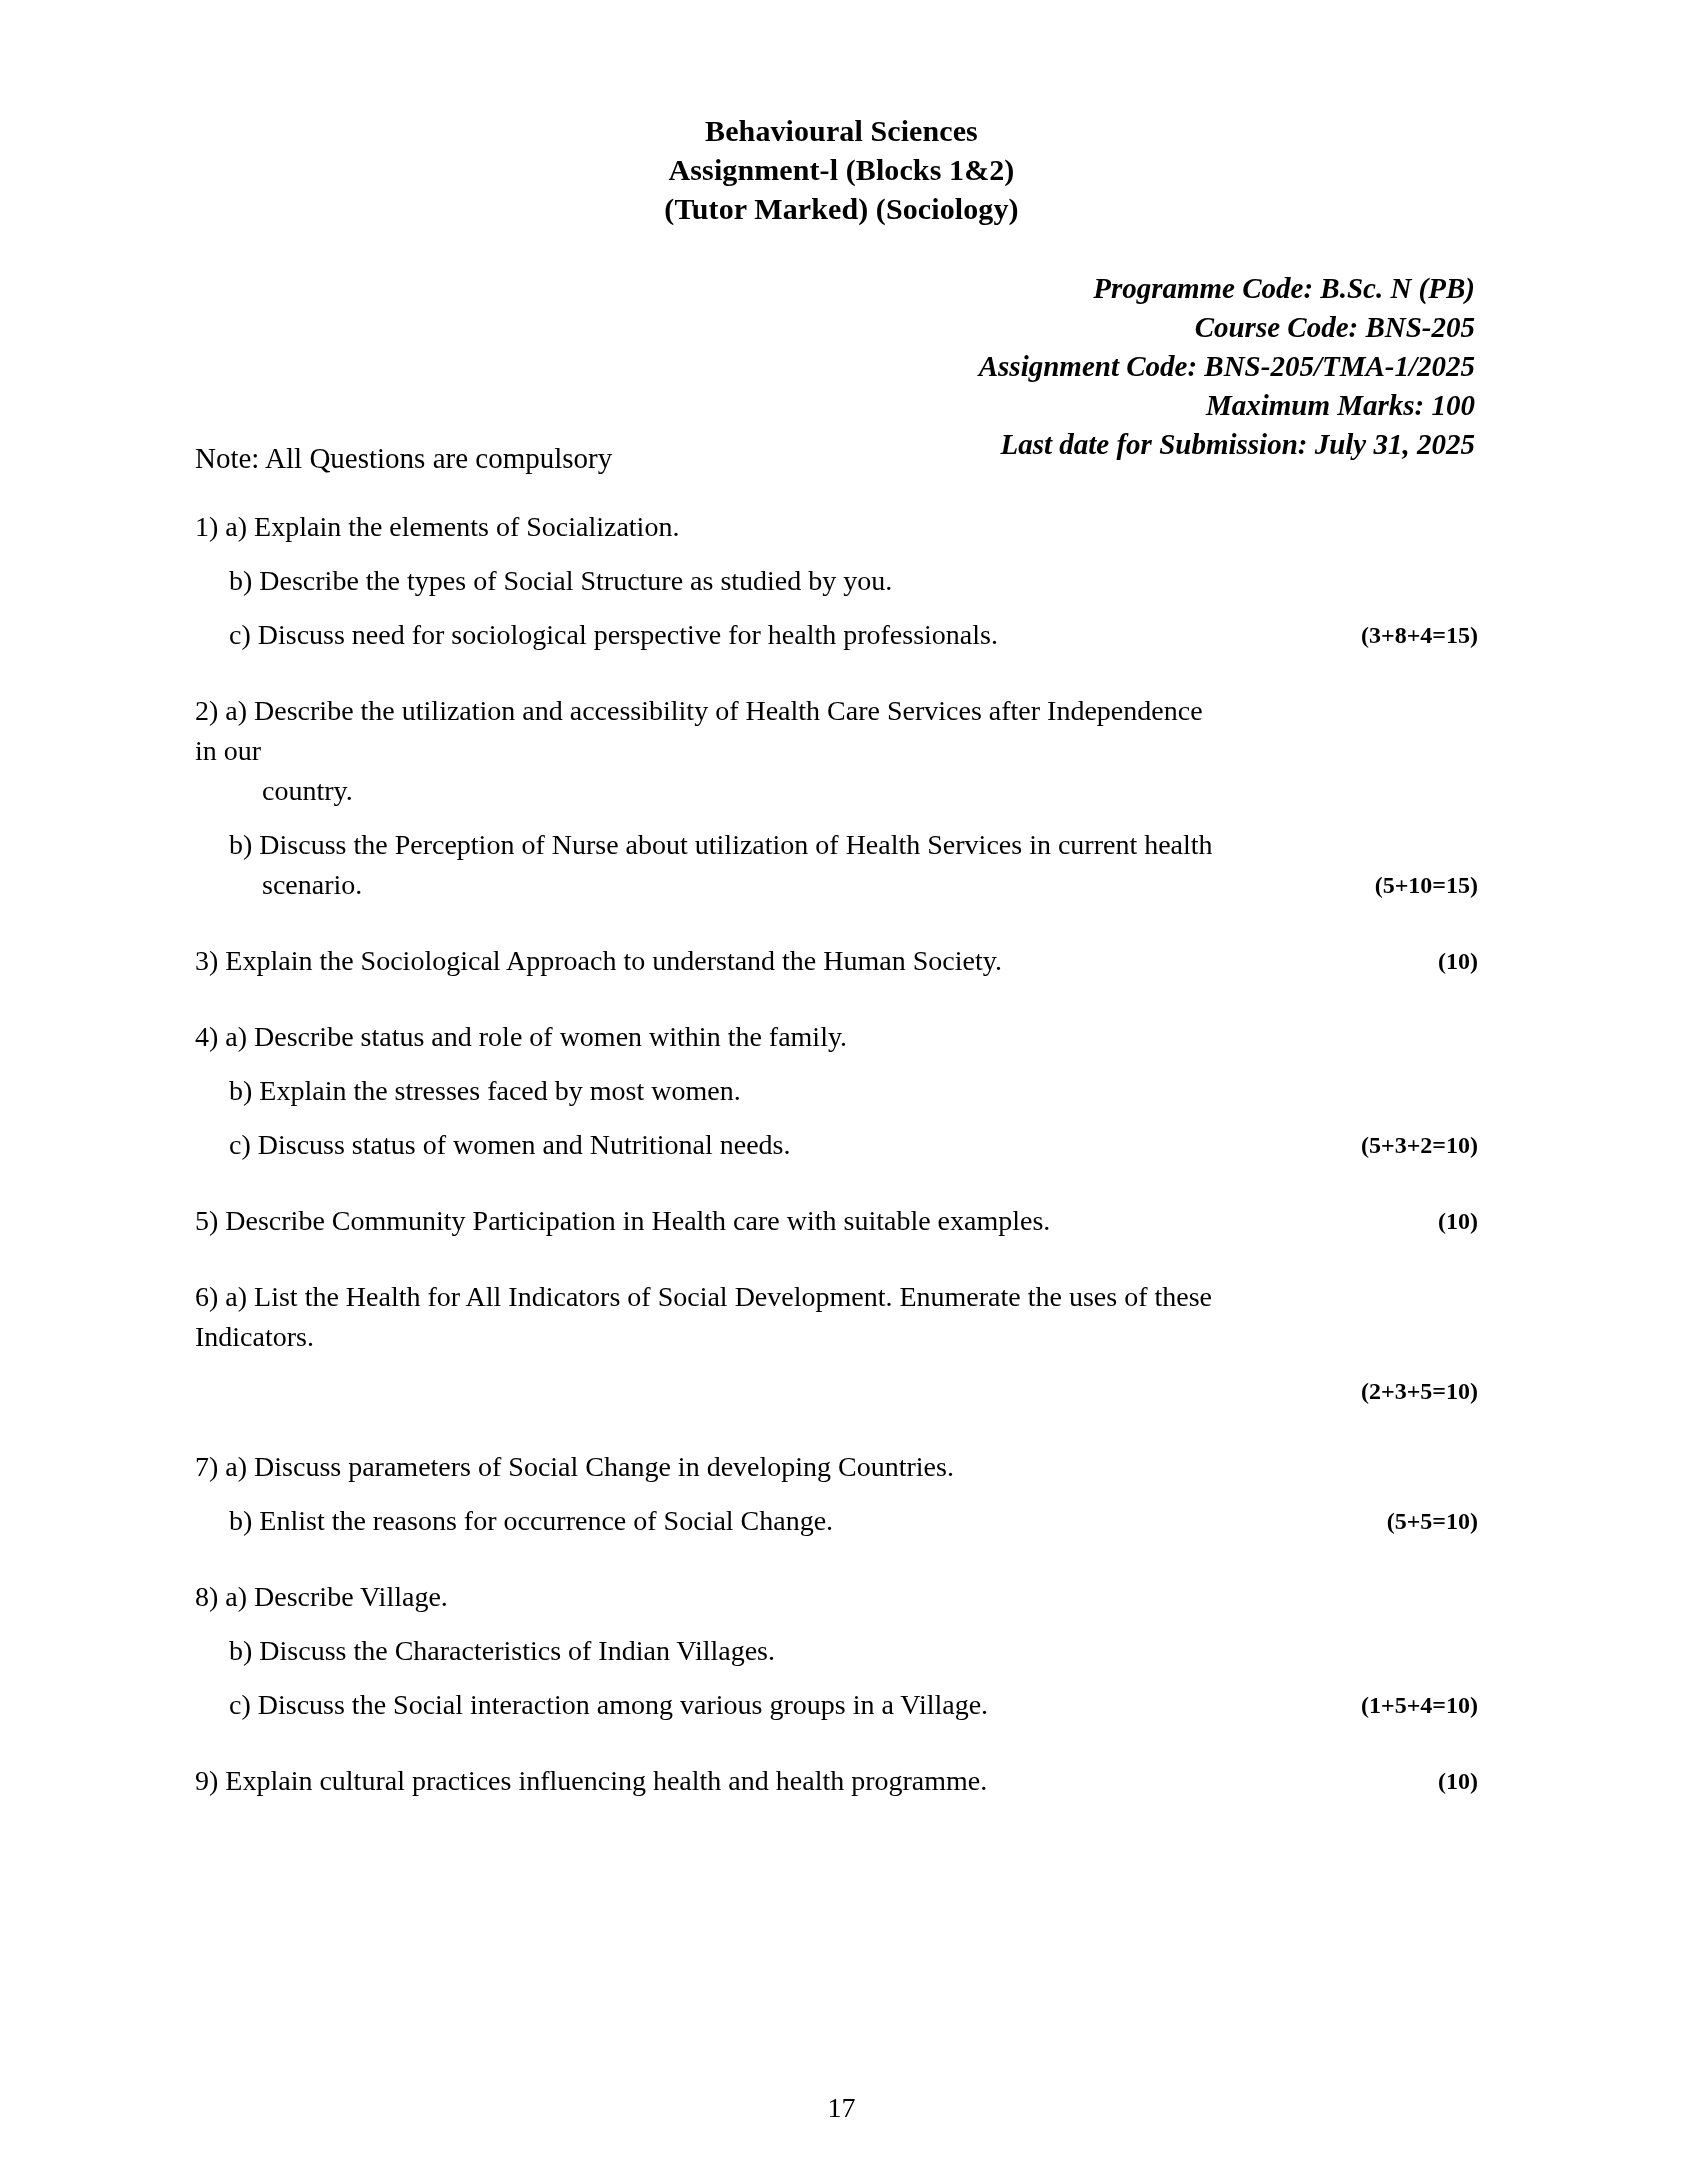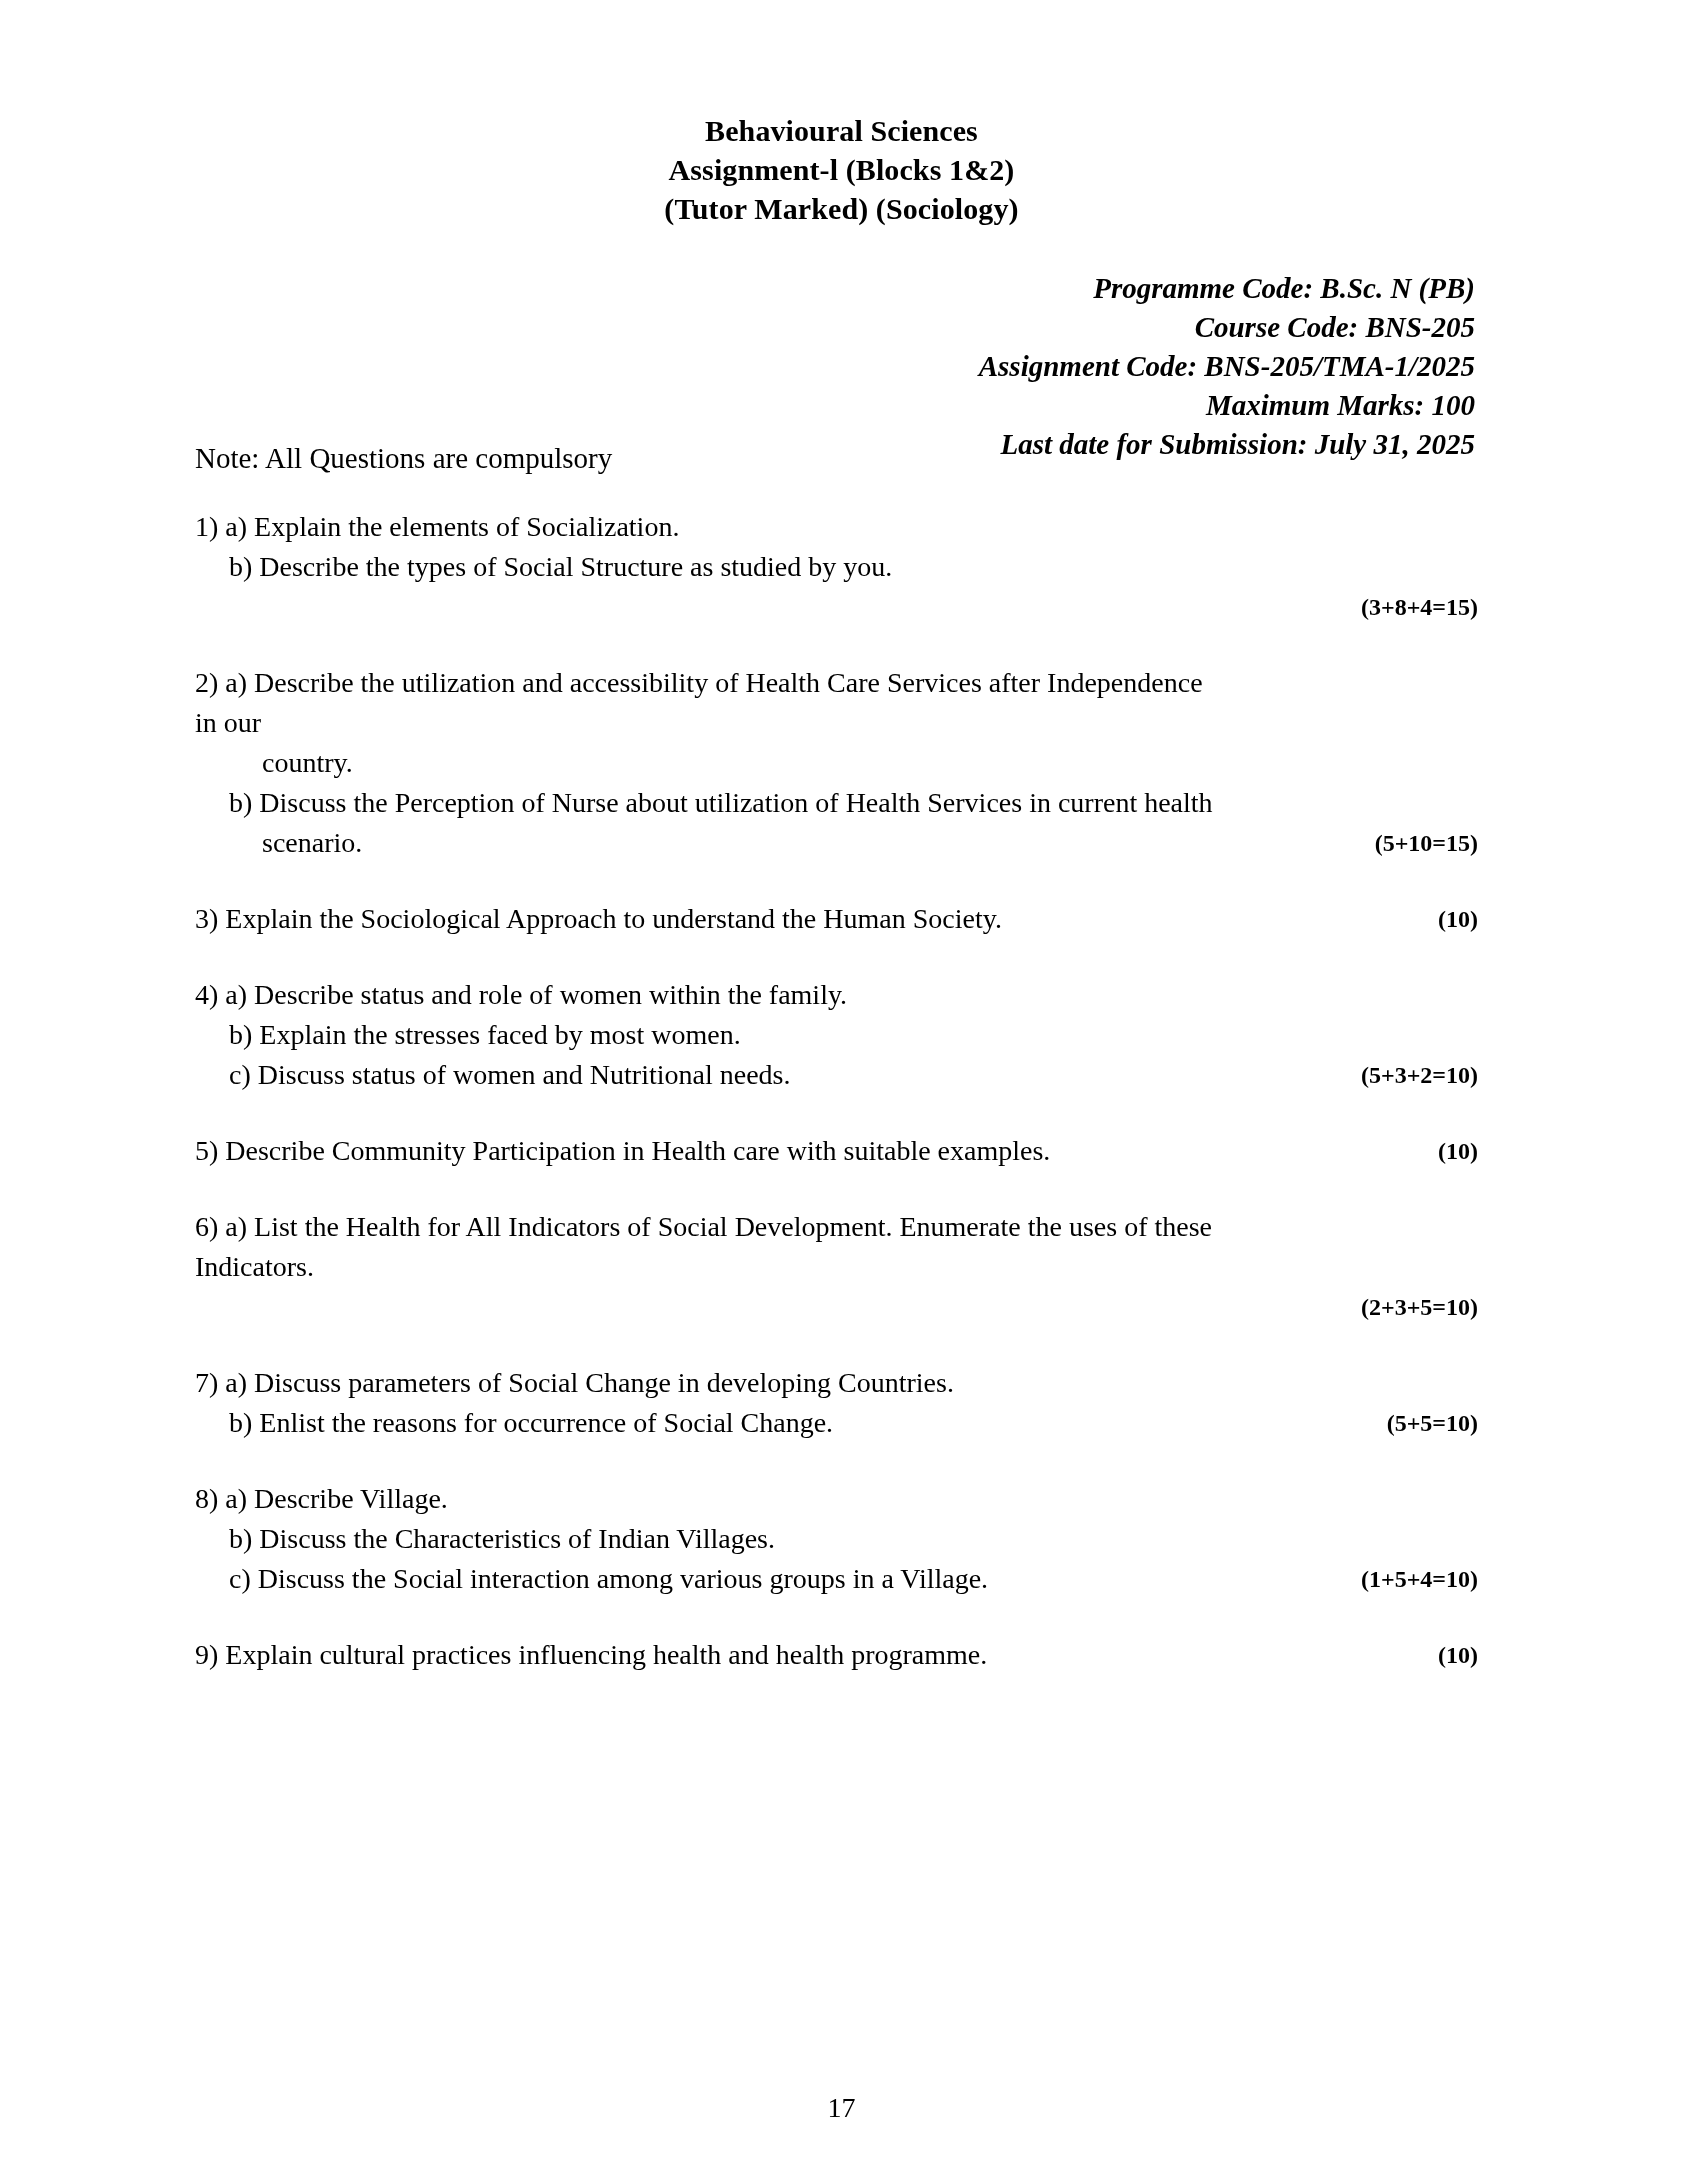--- a/index.html
+++ b/index.html
@@ -78,20 +78,21 @@
   .q-line {
     position: relative;
     display: block;
     font-size: 28px;
     line-height: 40px;
     padding-right: 248px;
     min-height: 40px;
   }
   .q-line.sub {
     padding-left: 34px;
+    margin-top: 14px;
   }
   .q-line.cont {
     padding-left: 67px;
   }
   .marks {
     position: absolute;
     right: 0;
     top: 0;
     width: 238px;
     text-align: right;
@@ -133,21 +134,21 @@
     <div class="meta-line">Maximum Marks: 100</div>
     <div class="meta-line">Last date for Submission: July 31, 2025</div>
   </div>
 
   <div class="note">Note: All Questions are compulsory</div>
 
   <div class="questions">
       <div class="question">
         <div class="q-line"><span class="q-text">1) a) Explain the elements of Socialization.</span></div>
         <div class="q-line sub"><span class="q-text">b) Describe the types of Social Structure as studied by you.</span></div>
-        <div class="q-line sub"><span class="marks">(3+8+4=15)</span></div>
+        <div class="q-line sub"><span class="q-text">c) Discuss need for sociological perspective for health professionals.</span><span class="marks">(3+8+4=15)</span></div>
       </div>
       <div class="question">
         <div class="q-line"><span class="q-text">2) a) Describe the utilization and accessibility of Health Care Services after Independence in our</span></div>
         <div class="q-line cont"><span class="q-text">country.</span></div>
         <div class="q-line sub"><span class="q-text">b) Discuss the Perception of Nurse about utilization of Health Services in current health</span></div>
         <div class="q-line cont"><span class="q-text">scenario.</span><span class="marks">(5+10=15)</span></div>
       </div>
       <div class="question">
         <div class="q-line"><span class="q-text">3) Explain the Sociological Approach to understand the Human Society.</span><span class="marks">(10)</span></div>
       </div>

